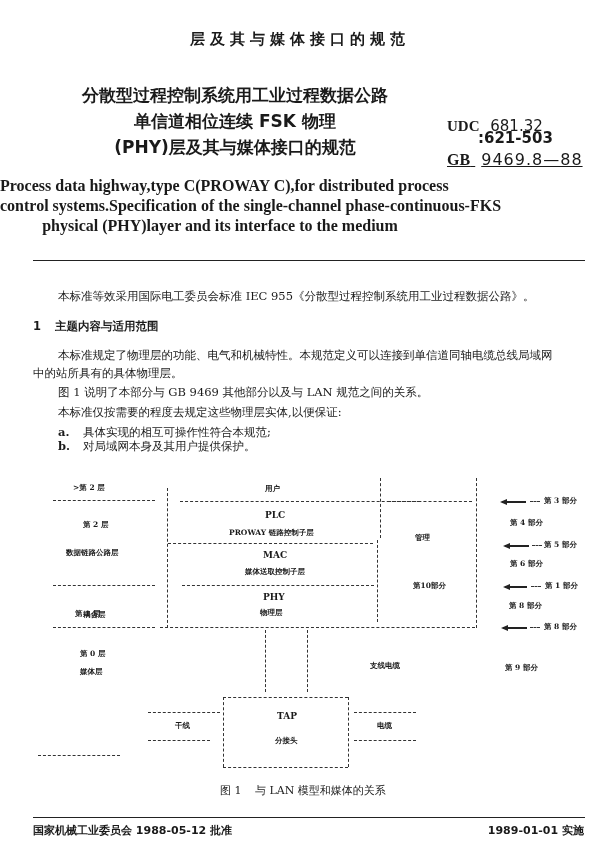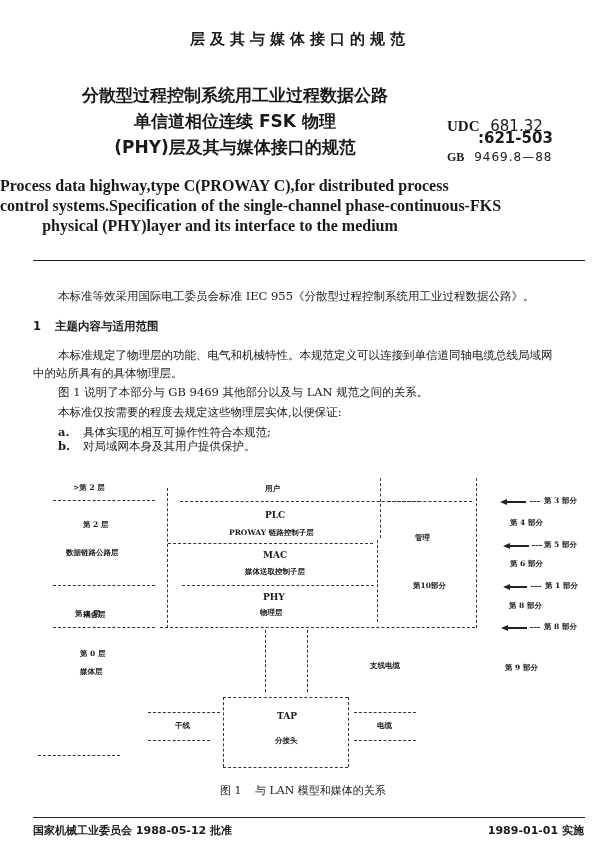--- a/index.html
+++ b/index.html
@@ -31,21 +31,21 @@
 
 <div class="abs sans title-zh" style="top:82px;">分散型过程控制系统用工业过程数据公路</div>
 <div class="abs sans title-zh" style="top:108px;">单信道相位连续 FSK 物理</div>
 <div class="abs sans title-zh" style="top:134px;">(PHY)层及其与媒体接口的规范</div>
 
 <div class="abs udc" style="top:117px;">
   <span class="serif" style="font-weight:bold;">UDC</span>
   <span class="sans" style="margin-left:6px;">681.32</span>
 </div>
 <div class="abs sans udc" style="top:129px; left:478px;font-weight:bold;">:621-503</div>
-<div class="abs udc" style="top:150px; font-size:12px;">
+<div class="abs udc" style="top:150px; font-size:16px;text-decoration:underline;">
   <span class="serif" style="font-weight:bold;">GB</span>
   <span class="sans" style="margin-left:6px; letter-spacing:1px;">9469.8—88</span>
 </div>
 
 <div class="abs serif title-en" style="top:176px;">Process data highway,type C(PROWAY C),for distributed process</div>
 <div class="abs serif title-en" style="top:196px;">control systems.Specification of the single-channel phase-continuous-FKS</div>
 <div class="abs serif title-en" style="top:216px;">physical (PHY)layer and its interface to the medium</div>
 
 <div class="rule" style="top:260px;"></div>
 

